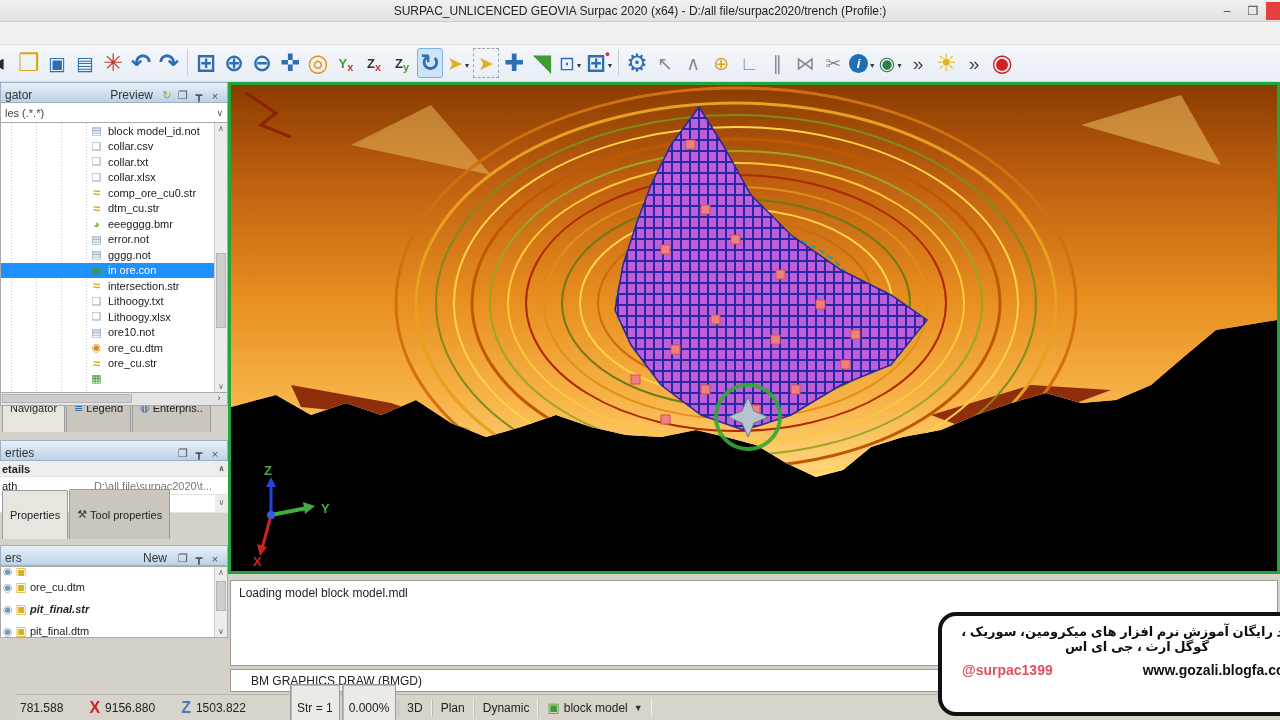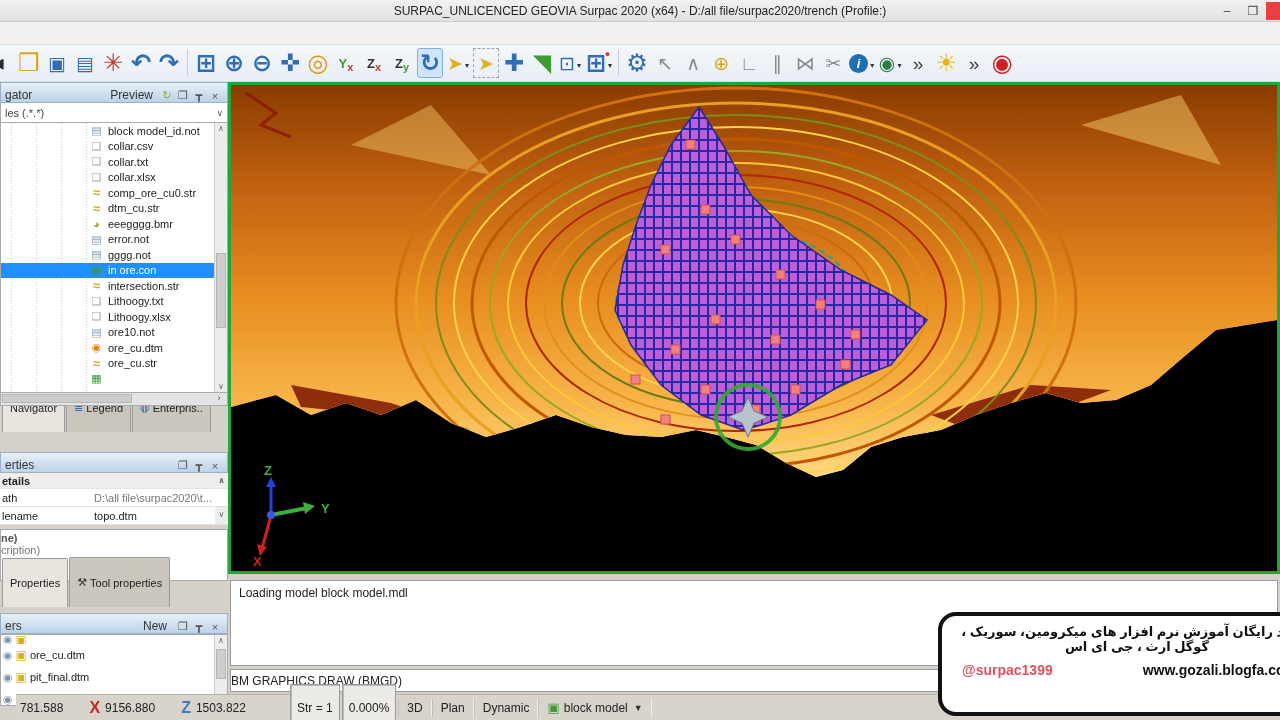--- a/index.html
+++ b/index.html
@@ -79,21 +79,21 @@
   .tabstrip{display:flex;align-items:flex-end;height:24px;padding-left:2px;font-size:11px;color:#222;margin-top:2px;}
   .tabb{padding:18px 7px;border:1px solid #9a9a9a;border-bottom:none;background:#cac6be;display:flex;align-items:center;gap:3px;
     border-radius:2px 2px 0 0;margin-right:1px;white-space:nowrap;}
   .tabb.active{background:#e8e5df;}
   .tic{font-size:11px;color:#2f6db5;}
   .tic.enterprise::before{content:"◍";color:#355a9a;}
   .tic.legend::before{content:"≣";color:#2f6db5;}
   .tic.tools::before{content:"⚒";color:#333;}
 
   
-  .props{margin-top:20px;}
+  .props{margin-top:8px;}
   .prow{display:flex;height:18px;align-items:center;font-size:11px;background:#fff;border-bottom:1px solid #e2e2e2;padding-left:2px;}
   .prow .lab{width:92px;color:#222;}
   .prow .val{flex:1;color:#777;white-space:nowrap;overflow:hidden;}
   .prow.hdr{background:#efeeec;color:#8a8a86;font-weight:bold;height:16px;}
   .pscroll{width:13px;text-align:center;font-size:8px;color:#666;background:#ececec;height:100%;line-height:16px;}
   .namebox{height:52px;background:#fff;border:1px solid #aaa;margin-top:4px;font-size:11px;color:#777;padding:2px 0 0 0;}
   .namebox .l1{font-weight:bold;color:#555;}
 
   
   .lrow{height:22px;display:flex;align-items:center;font-size:11px;color:#222;background:#fff;padding-left:2px;gap:3px;}
@@ -104,21 +104,21 @@
   .layerlist{position:relative;background:#fff;border:1px solid #aaa;height:72px;overflow:hidden;}
 
   
   .viewport{position:absolute;left:228px;top:82px;width:1052px;height:492px;border:3px solid #22a53a;background:#000;}
   .viewport svg{display:block;}
 
   
   .msgbox{position:absolute;left:230px;top:580px;width:1048px;height:86px;background:#fff;border:1px solid #9a9a9a;
     font-size:12px;color:#222;padding:5px 8px;}
   .bmgd{position:absolute;left:230px;top:669px;width:1048px;height:23px;background:#fff;border:1px solid #9a9a9a;
-    font-size:12px;color:#222;display:flex;align-items:center;padding:0 0;}
+    font-size:12px;color:#222;display:flex;align-items:center;padding:0 20px;}
 
   
   .statusbar{position:absolute;left:16px;top:694px;width:1280px;height:26px;background:#d8d4cc;border-top:1px solid #b8b4ac;
     display:flex;align-items:center;font-size:12px;color:#222;}
   .scoord{display:flex;align-items:center;gap:5px;margin-right:26px;}
   .sx{color:#cc2222;font-weight:bold;font-size:16px;}
   .sz{color:#4a7ab5;font-weight:bold;font-size:16px;}
   .scell{border:1px solid #999;background:#eceae6;box-shadow:inset 1px 1px 0 #bbb;padding:16px 6px;margin-right:2px;}
   .sflat{padding:2px 8px;border-left:1px solid #c2beb6;border-right:1px solid #eee;}
   .scube::before{content:"▣";color:#3f9b35;font-size:13px;margin-right:4px;}
@@ -441,24 +441,20 @@
       </div>
       <div class="prow">
         <span class="lab">ath</span>
         <span class="val">D:\all file\surpac2020\t...</span>
       </div>
       <div class="prow">
         <span class="lab">lename</span>
         <span class="val" style="color:#222;">topo.dtm</span>
         <span class="pscroll">∨</span>
       </div>
-      <div class="namebox">
-        <div class="l1">ne)</div>
-        <div>cription)</div>
-      </div>
       <div class="tabstrip">
 
           <span class="tabb active">
 
             <span>Properties</span>
           </span>
 
           <span class="tabb">
             <span class="tic tools"></span>
             <span>Tool properties</span>
@@ -483,30 +479,30 @@
               <span class="llock"></span>
               <span></span>
             </div>
 
             <div class="lrow">
               <span class="leye"></span>
               <span class="llock"></span>
               <span>ore_cu.dtm</span>
             </div>
 
+            <div class="lrow bold">
+              <span class="leye"></span>
+              <span class="llock"></span>
+              <span>pit_final.str</span>
+            </div>
+
             <div class="lrow">
               <span class="leye"></span>
               <span class="llock"></span>
               <span>pit_final.dtm</span>
-            </div>
-
-            <div class="lrow bold">
-              <span class="leye"></span>
-              <span class="llock"></span>
-              <span>pit_final.str</span>
             </div>
           </div>
         <div class="vscroll" style="height:100%;">
           <div style="margin-top:1px;">∧</div>
           <div class="vthumb" style="top:14px;height:30px;"></div>
           <div style="position:absolute;bottom:1px;left:0;width:100%;">∨</div>
         </div>
       </div>
     </div>
   </div>

